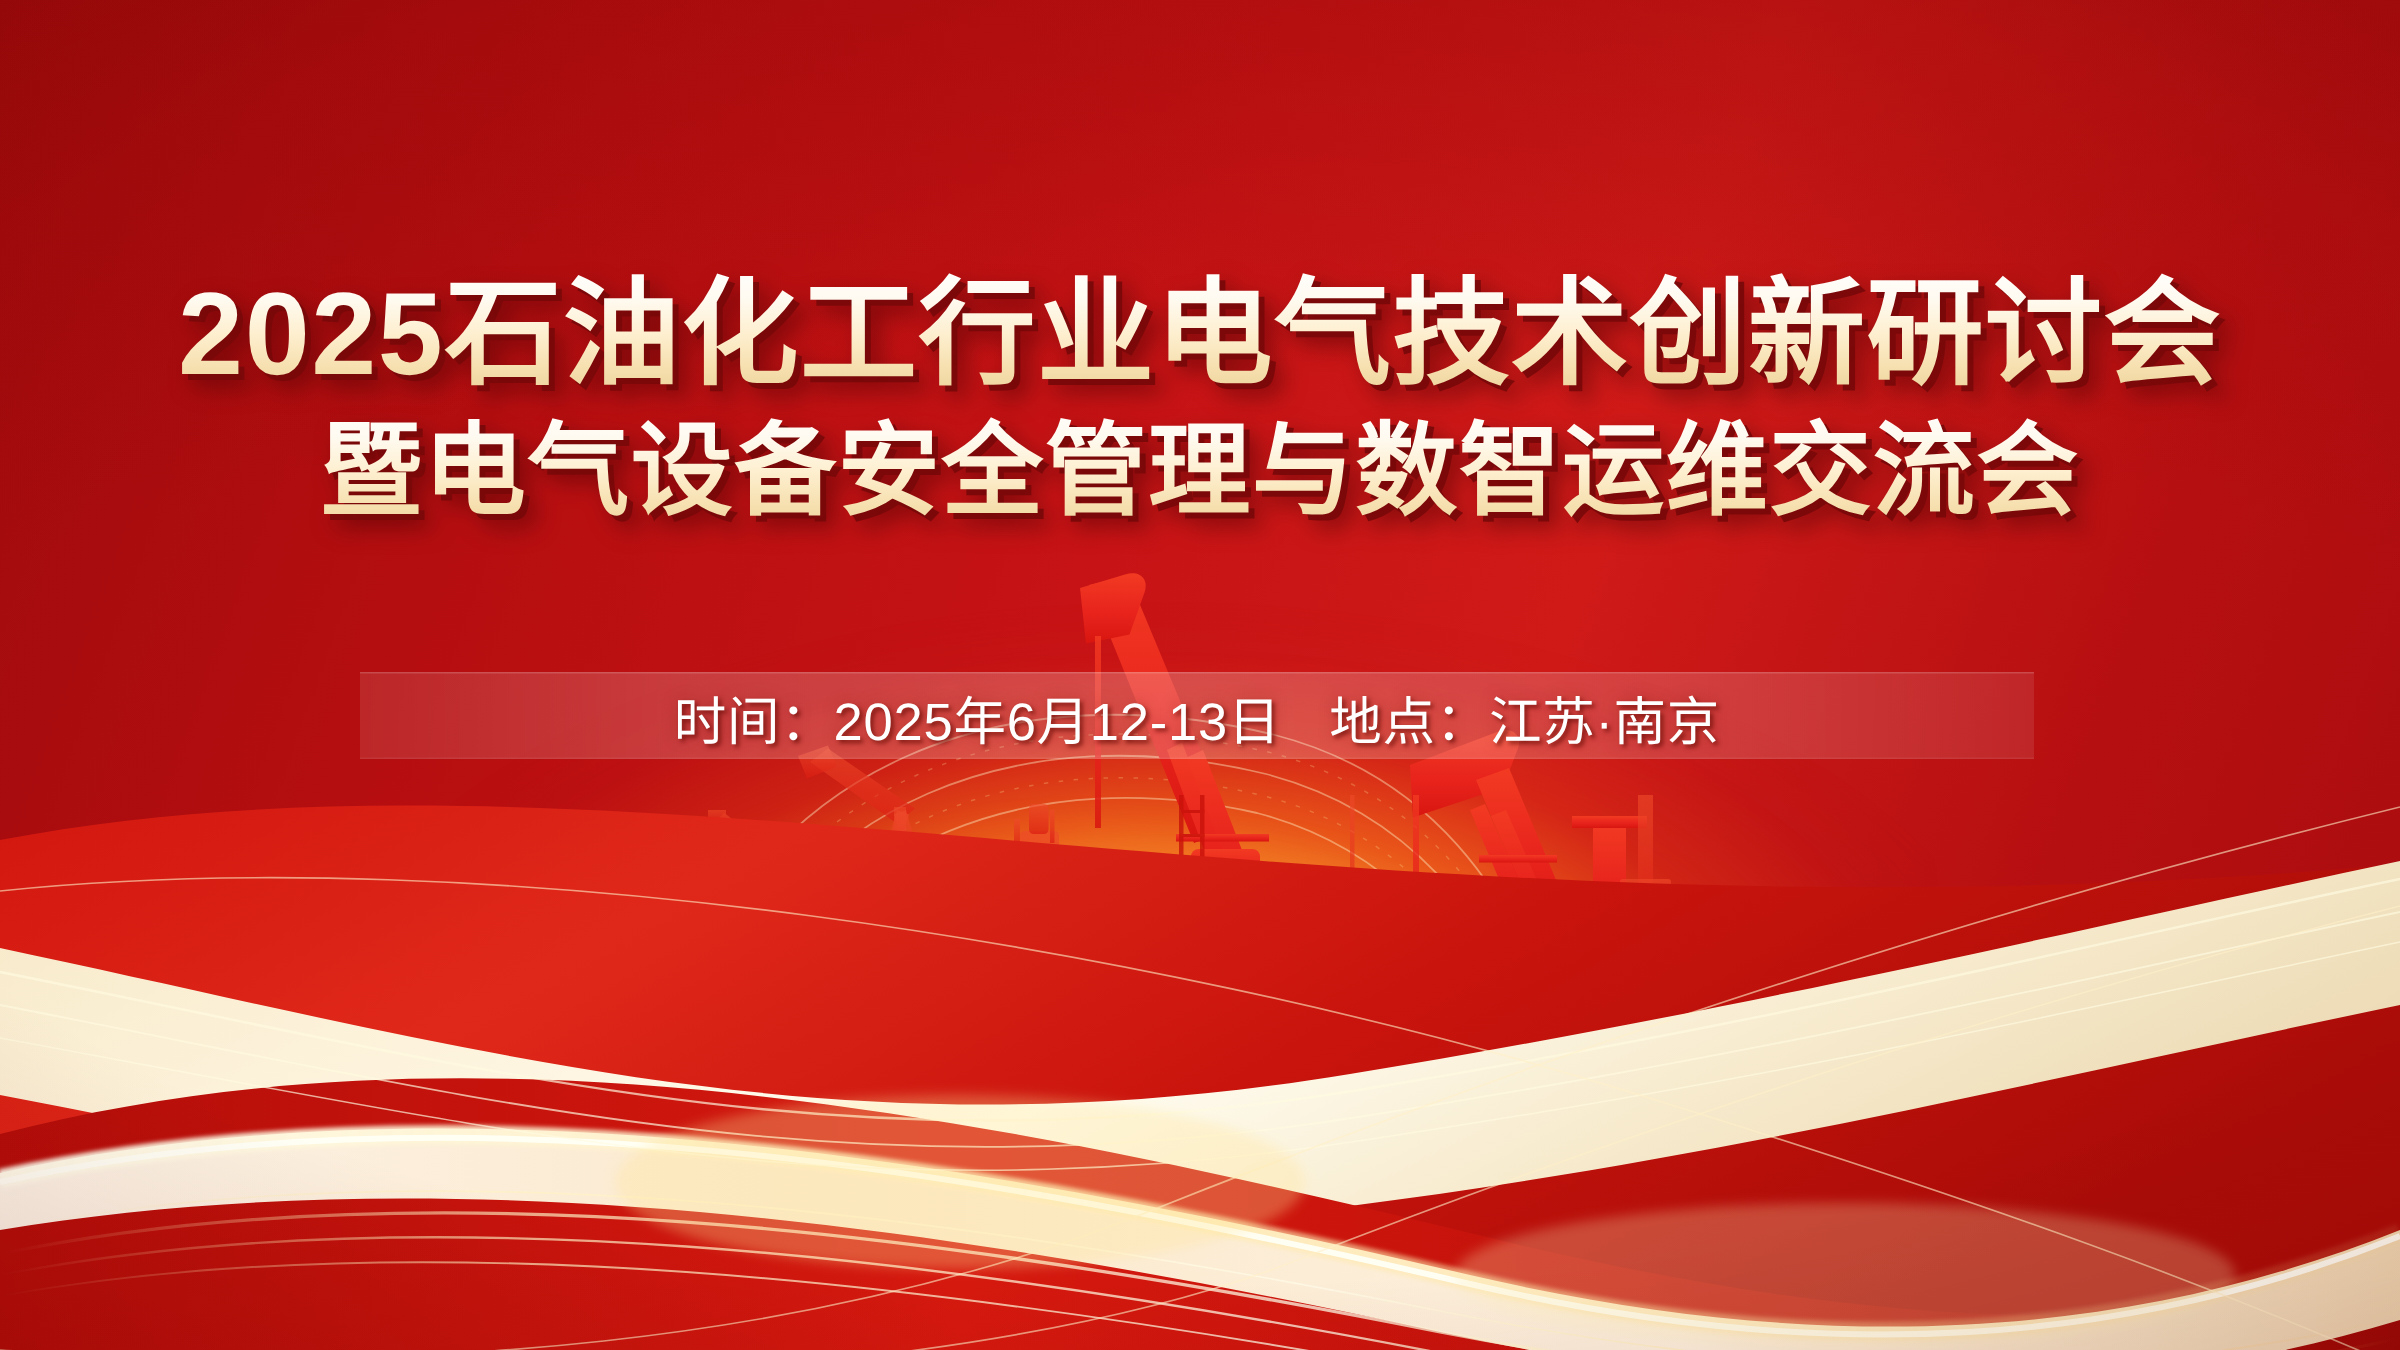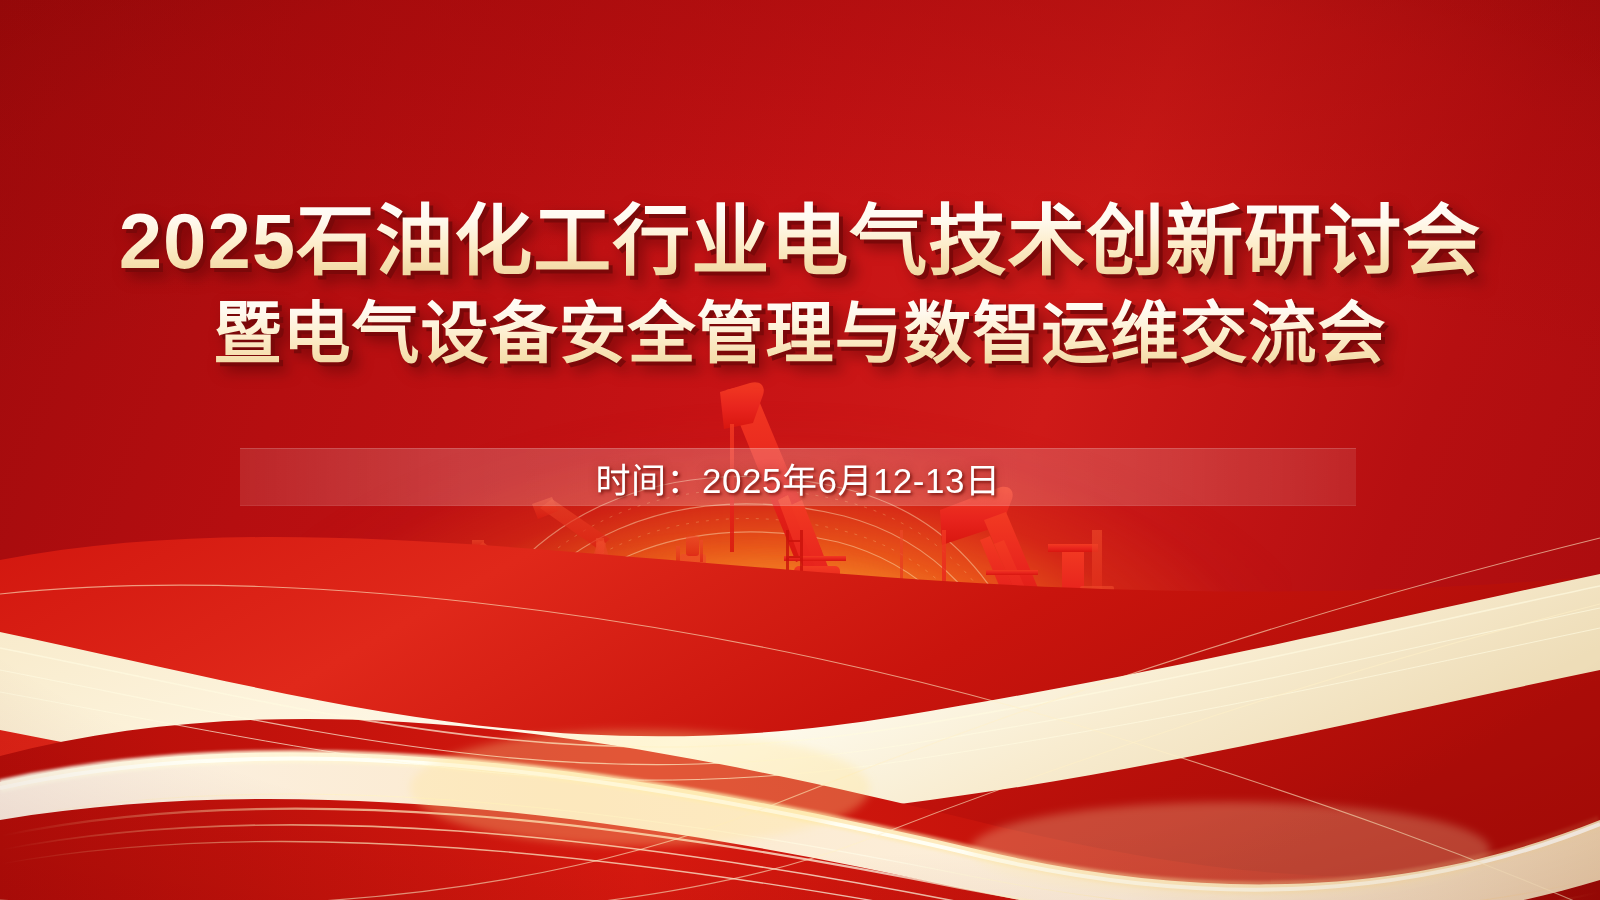--- a/index.html
+++ b/index.html
@@ -69,21 +69,21 @@
   #scene svg { width: 100%; height: 100%; display: block; }
 
   
   #waves { top: 520px; }
   #waves svg { width: 100%; height: 100%; display: block; }
 
   
   #title-block {
     position: absolute;
     left: 0; right: 0;
-    top: 195px;
+    top: 176px;
     text-align: center;
     z-index: 40;
   }
   .title-line {
     display: block;
     font-family: "Liberation Sans", "DejaVu Sans", sans-serif;
     font-weight: 700;
     font-size: 78px;
     line-height: 92px;
     letter-spacing: 1px;
@@ -350,15 +350,16 @@
 
   <div class="layer" id="bg-vignette"></div>
 
   <div id="title-block">
     <span class="title-line" id="title-line-1">2025石油化工行业电气技术创新研讨会</span>
     <span class="title-line" id="title-line-2">暨电气设备安全管理与数智运维交流会</span>
   </div>
 
   <div id="subtitle-bar">
     <span class="subtitle-item">时间：2025年6月12-13日</span>
+    <span class="subtitle-item">地点：江苏·南京</span>
   </div>
 
 </div>
 
 </body></html>

